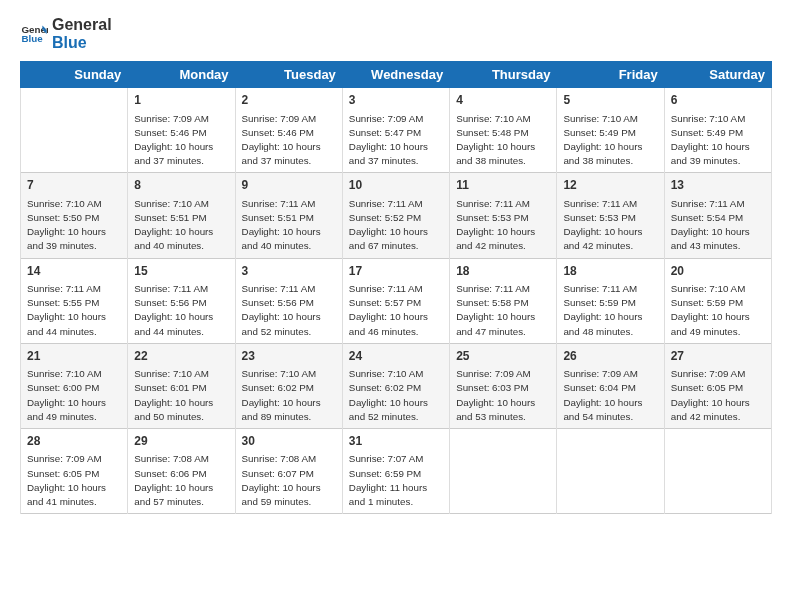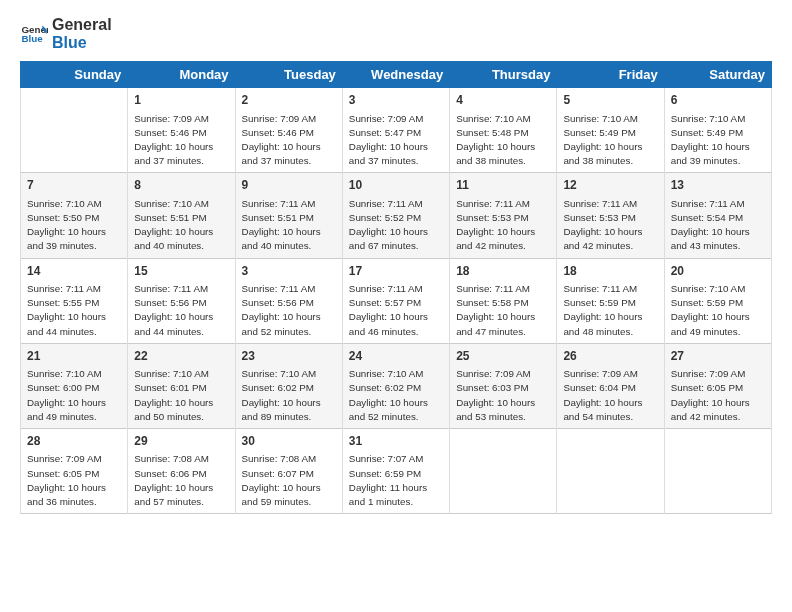--- a/index.html
+++ b/index.html
@@ -320,21 +320,21 @@
             <div class="day-info">Daylight: 10 hours</div>
             <div class="day-info">and 42 minutes.</div>
           </td>
         </tr>
         <tr>
           <td>
             <span class="day-number">28</span>
             <div class="day-info">Sunrise: 7:09 AM</div>
             <div class="day-info">Sunset: 6:05 PM</div>
             <div class="day-info">Daylight: 10 hours</div>
-            <div class="day-info">and 36 minutes.</div>
+            <div class="day-info">and 41 minutes.</div>
           </td>
           <td>
             <span class="day-number">29</span>
             <div class="day-info">Sunrise: 7:08 AM</div>
             <div class="day-info">Sunset: 6:06 PM</div>
             <div class="day-info">Daylight: 10 hours</div>
             <div class="day-info">and 57 minutes.</div>
           </td>
           <td>
             <span class="day-number">30</span>

